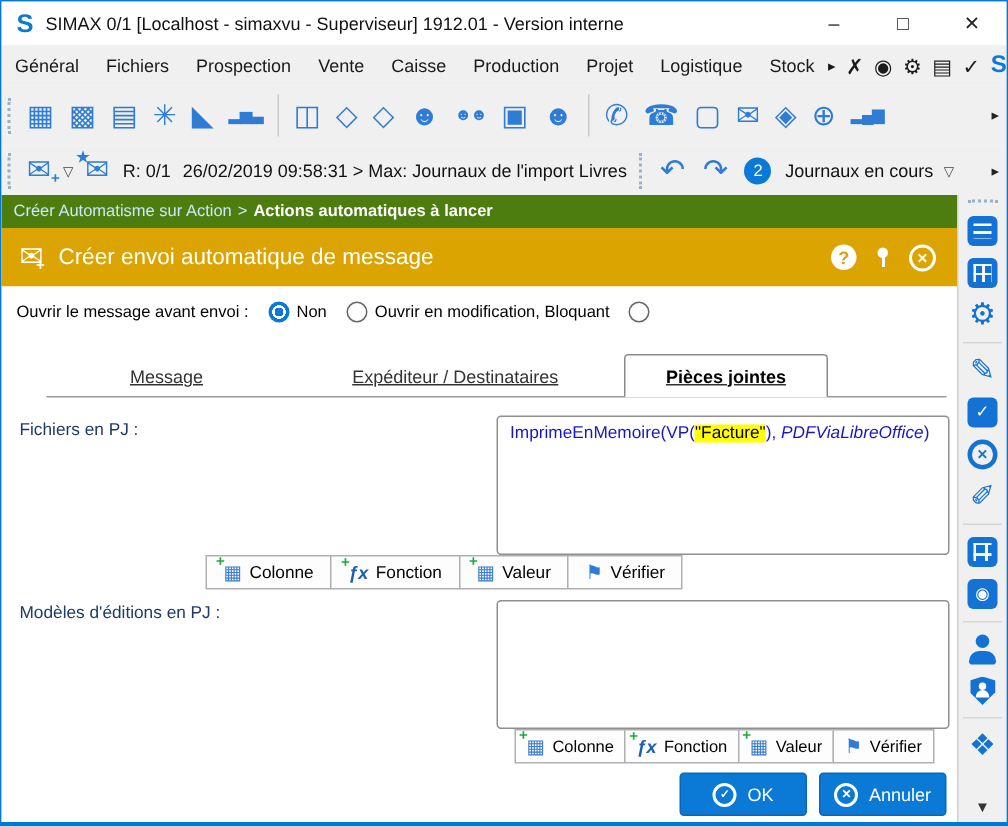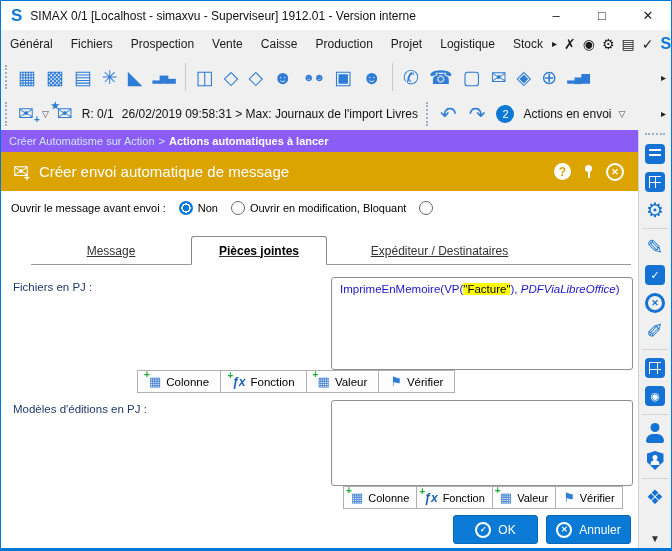--- a/index.html
+++ b/index.html
@@ -36,21 +36,21 @@
   .dd { font-size:9px; color:#444; padding:0 3px; }
   .t2-text { padding:0 4px; white-space:nowrap; }
   .undo-redo { font-size:20px; color:#2e7cd6; padding:0 6px; line-height:1; }
   .badge { width:18px; height:18px; border-radius:50%; background:#0a79d8; color:#fff; display:flex; align-items:center; justify-content:center; font-size:11px; margin:0 5px; }
 
   
   .main-row { display:flex; height:418px; }
   .content-col { width:637px; position:relative; }
   .sidebar { width:33px; background:#f0f0f0; border-left:1px solid #d0d0d0; display:flex; flex-direction:column; align-items:center; padding:3px 0 4px 0; gap:8px; }
 
-  .breadcrumb { height:22px; background:#8b5cf6; color:#cfe6fa; font-size:11px; display:flex; align-items:center; padding-left:8px; white-space:nowrap; }
+  .breadcrumb { height:22px; background:#4d7c0f; color:#cfe6fa; font-size:11px; display:flex; align-items:center; padding-left:8px; white-space:nowrap; }
   .breadcrumb .sep { margin:0 4px; }
   .breadcrumb .cur { color:#fff; font-weight:bold; }
 
   .panel-header { height:39px; background:#dca400; display:flex; align-items:center; color:#fff; }
   .ph-icon { font-size:19px; margin:0 10px 0 12px; position:relative; line-height:1; }
   .ph-icon .ovl { color:#fff; }
   .ph-title { font-size:15px; }
   .ph-actions { margin-left:auto; display:flex; align-items:center; gap:14px; margin-right:14px; }
   .help-circle { width:17px; height:17px; background:#fff; color:#dca400; border-radius:50%; font-weight:bold; font-size:12px; display:flex; align-items:center; justify-content:center; }
   .pin { width:7px; height:7px; background:#fff; border-radius:50%; position:relative; margin-bottom:6px; }
@@ -186,21 +186,21 @@
     <span class="tb-handle"></span>
     <span class="tb-icon"><span>✉</span><span class="ovl">+</span></span>
     <span class="dd">▽</span>
     <span class="tb-icon"><span>✉</span><span class="ovl topleft">★</span></span>
     <span class="t2-text">R: 0/1</span>
     <span class="t2-text">26/02/2019 09:58:31 &gt; Max: Journaux de l'import Livres</span>
     <span class="tb-handle"></span>
     <span class="undo-redo">↶</span>
     <span class="undo-redo">↷</span>
     <span class="badge">2</span>
-    <span class="t2-text">Actions en envoi</span>
+    <span class="t2-text">Journaux en cours</span>
     <span class="dd">▽</span>
     <span class="overflow-arrow">▸</span>
   </div>
 
   <div class="main-row">
     <div class="content-col">
 
       <div class="breadcrumb">
         <span>Créer Automatisme sur Action</span>
         <span class="sep">&gt;</span>
@@ -223,22 +223,22 @@
           <span>Ouvrir le message avant envoi :</span>
           <span class="radio sel"></span>
           <span>Non</span>
           <span class="radio"></span>
           <span>Ouvrir en modification, Bloquant</span>
           <span class="radio"></span>
         </div>
 
         <div class="tabbar">
           <span class="tab t1">Message</span>
+          <span class="tab t2">Expéditeur / Destinataires</span>
           <span class="tab active">Pièces jointes</span>
-          <span class="tab t2">Expéditeur / Destinataires</span>
         </div>
 
         <span class="fld-label lbl1">Fichiers en PJ :</span>
         <div class="tarea ta1">
           <span class="code"><span>ImprimeEnMemoire(VP(</span><span class="hl">"Facture"</span><span>), </span><span class="it">PDFViaLibreOffice</span><span>)</span></span>
         </div>
 
         <div class="btnrow btnrow1">
           <span class="fbtn">
               <span class="icon-grid"><span>▦</span><span class="plus-ovl">+</span></span>

